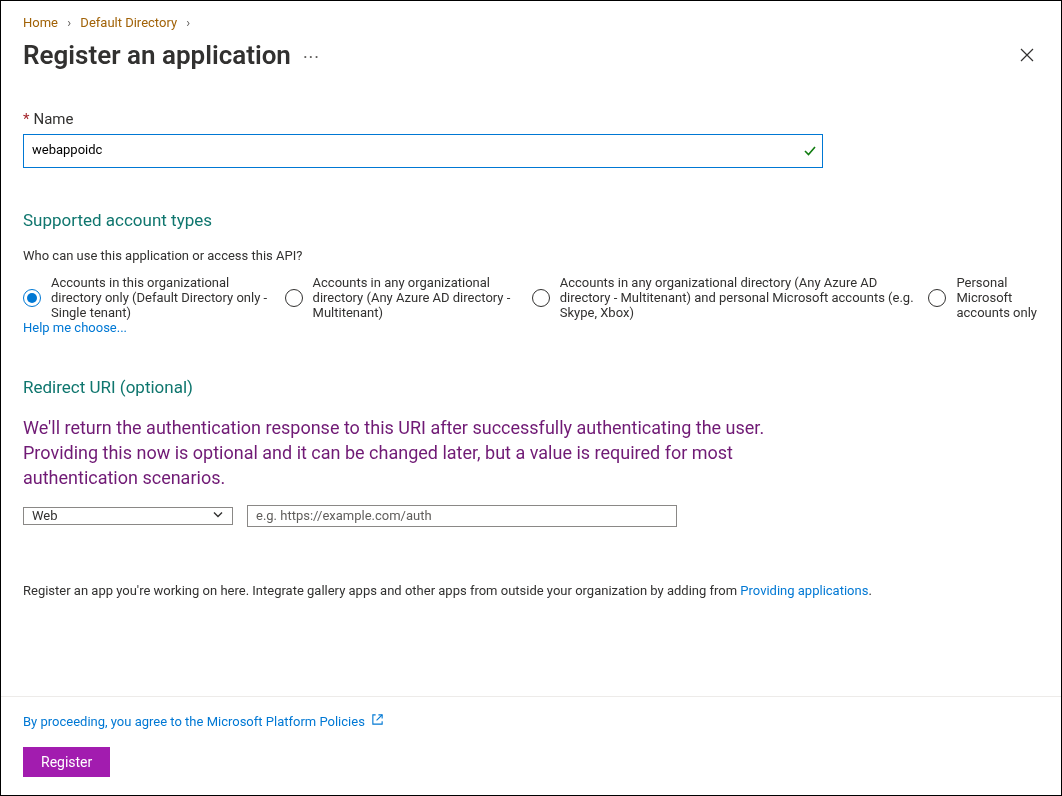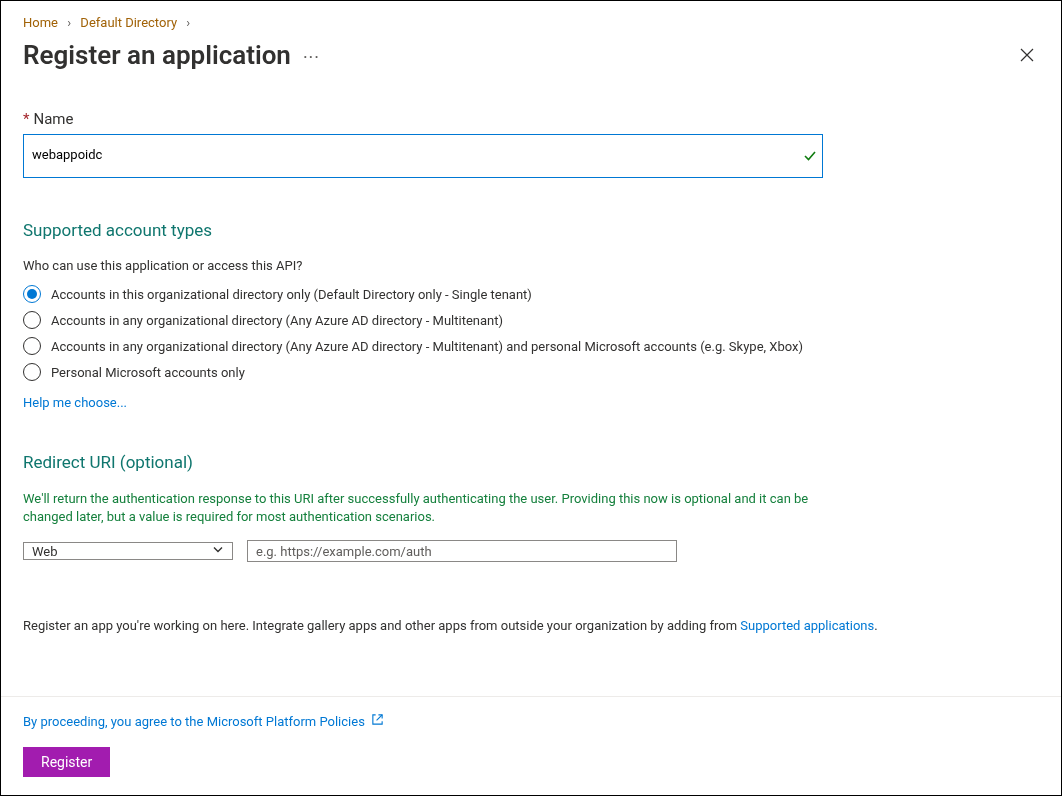--- a/index.html
+++ b/index.html
@@ -80,21 +80,21 @@
     font-size: 13px;
     color: #323130;
     margin-bottom: 12px;
   }
   .name-input-wrap {
     position: relative;
     width: 800px;
   }
   .name-input {
     width: 100%;
-    height: 44px;
+    height: 34px;
     padding: 2px 28px 6px 8px;
     font-size: 13px;
     font-family: inherit;
     border: 1px solid #0078d4;
     outline: none;
     background: #fff;
   }
   .input-check {
     position: absolute;
     right: 6px;
@@ -108,21 +108,21 @@
   .section-heading {
     font-size: 17px;
     font-weight: 400;
     margin-bottom: 18px;
     color: #0f766e;
   }
   .subtext {
     font-size: 13px;
     margin-bottom: 12px;
   }
-  .radio-list { display: flex; flex-direction: column; gap: 8px; margin-bottom: 14px; }
+  .radio-list { display: flex; flex-direction: row; gap: 8px; }
   .radio-item { display: flex; align-items: center; gap: 10px; cursor: pointer; }
   .radio {
     width: 18px; height: 18px;
     border-radius: 50%;
     border: 1px solid #323130;
     display: inline-flex;
     align-items: center;
     justify-content: center;
     flex-shrink: 0;
   }
@@ -132,22 +132,22 @@
     border-radius: 50%;
     background: #0078d4;
     display: none;
   }
   .radio.checked .dot { display: block; }
   .radio-label { font-size: 13px; }
 
   a.link { color: #0078d4; text-decoration: none; cursor: pointer; font-size: 13px; }
 
   .redirect-desc {
-    font-size: 13px;
-    color: #15803d;
+    font-size: 18px;
+    color: #701a75;
     max-width: 820px;
     margin-bottom: 14px;
     line-height: 1.4;
   }
   .redirect-row { display: flex; gap: 14px; align-items: center; }
   .platform-select {
     width: 210px;
     height: 18px;
     border: 1px solid #8a8886;
     padding: 0 28px 0 8px;
@@ -280,21 +280,21 @@
           <svg viewBox="0 0 12 12">
               <path d="M2 4 L6 8 L10 4"></path>
             </svg>
         </span>
       </div>
       <input class="uri-input" type="text" placeholder="e.g. https://example.com/auth" style="">
     </div>
   </div>
 
   <div class="register-note">
-    <span>Register an app you're working on here. Integrate gallery apps and other apps from outside your organization by adding from </span><a class="link">Supported applications</a><span>.</span>
+    <span>Register an app you're working on here. Integrate gallery apps and other apps from outside your organization by adding from </span><a class="link">Providing applications</a><span>.</span>
   </div>
 
   <div style="flex:1"></div>
 
   <div class="footer-divider"></div>
 
   <div class="proceed-row">
     <a class="link">By proceeding, you agree to the Microsoft Platform Policies</a>
     <span class="ext-icon">
       <svg viewBox="0 0 14 14">

